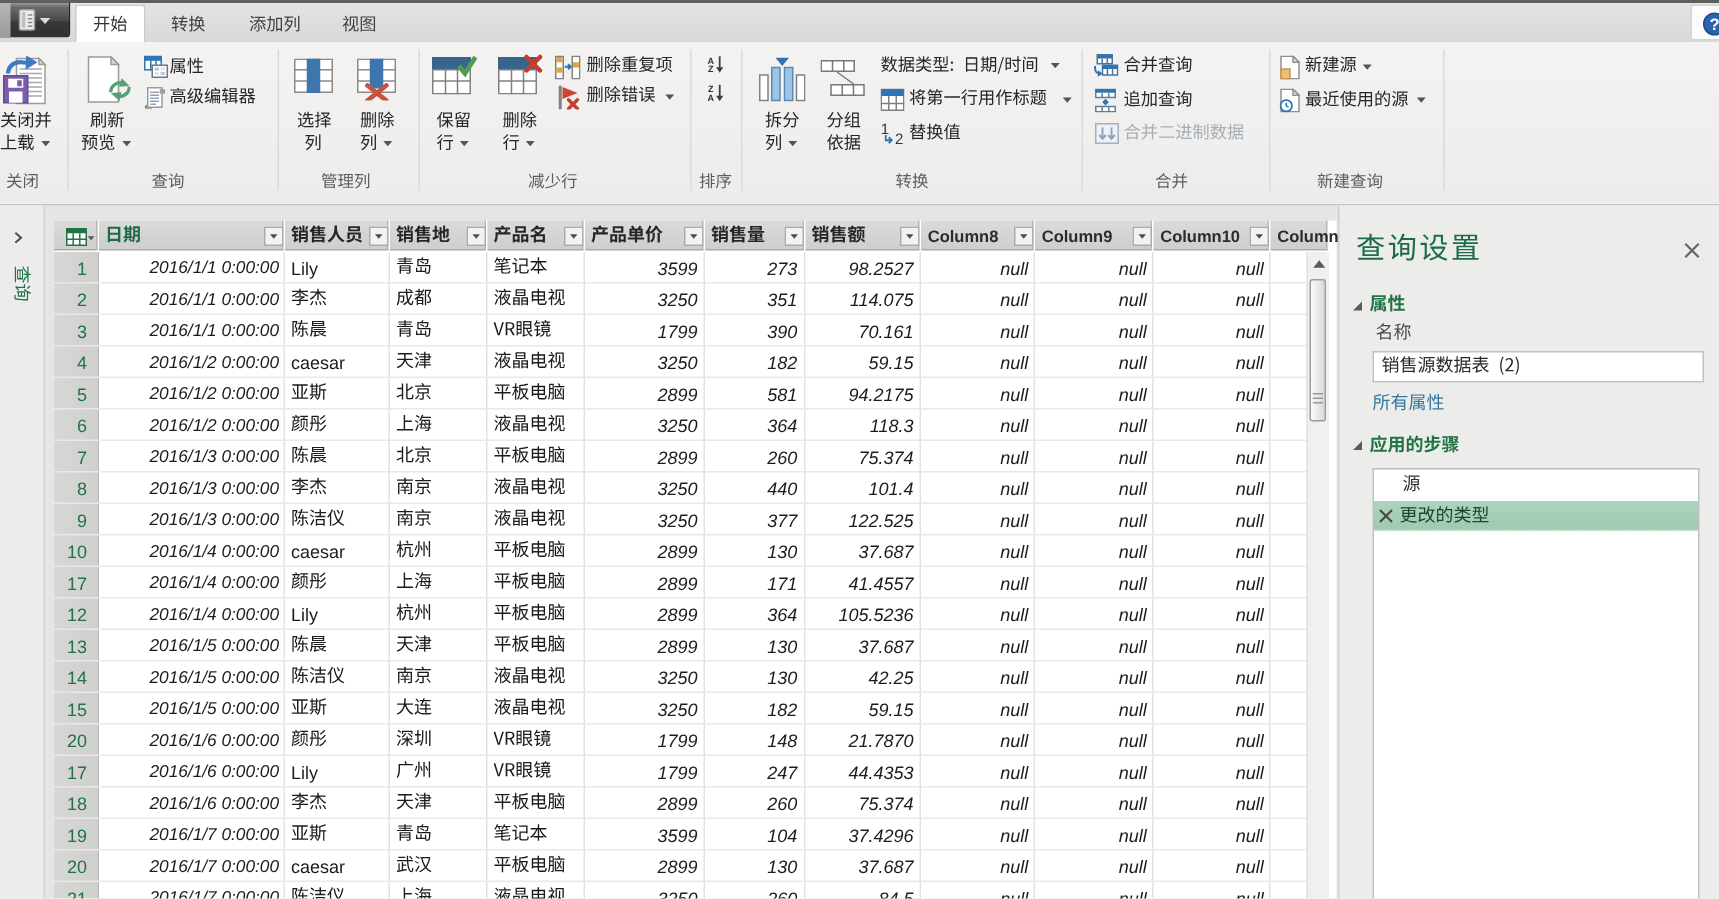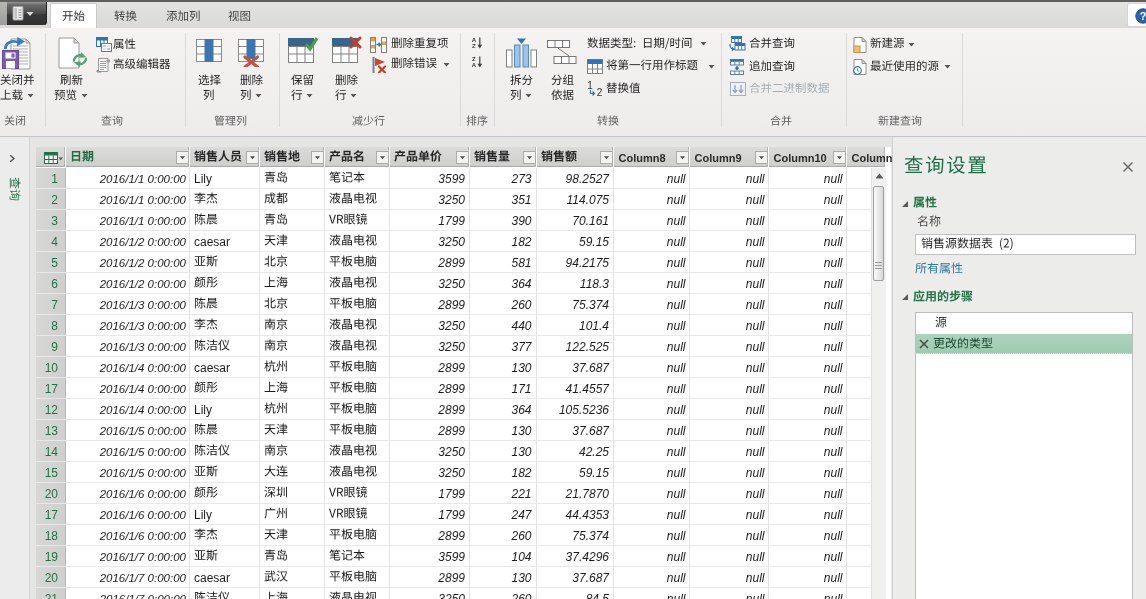--- a/index.html
+++ b/index.html
@@ -1550,21 +1550,21 @@
       <svg class="cj " style="" width="38.5" height="14.2" viewBox="0 0 38.5 14.2">
         <g fill="#1c1c1c" transform="translate(0,10.56) scale(0.012000,-0.012000)">
           <use href="#g107" x="0"></use>
           <use href="#g108" x="575"></use>
           <use href="#g109" x="1210"></use>
           <use href="#g110" x="2210"></use>
         </g>
       </svg>
     </div>
     <div class="ab lt " style="right:681.0px;transform:translateY(-50%);top:493.5px;font-size:12.0px;color:#1c1c1c;font-style:italic">1799</div>
-    <div class="ab lt " style="right:614.5px;transform:translateY(-50%);top:493.5px;font-size:12.0px;color:#1c1c1c;font-style:italic">221</div>
+    <div class="ab lt " style="right:614.5px;transform:translateY(-50%);top:493.5px;font-size:12.0px;color:#1c1c1c;font-style:italic">148</div>
     <div class="ab lt " style="right:537.0px;transform:translateY(-50%);top:493.5px;font-size:12.0px;color:#1c1c1c;font-style:italic">21.7870</div>
     <div class="ab lt " style="right:460.5px;transform:translateY(-50%);top:493.5px;font-size:12.0px;color:#1c1c1c;font-style:italic">null</div>
     <div class="ab lt " style="right:381.5px;transform:translateY(-50%);top:493.5px;font-size:12.0px;color:#1c1c1c;font-style:italic">null</div>
     <div class="ab lt " style="right:303.5px;transform:translateY(-50%);top:493.5px;font-size:12.0px;color:#1c1c1c;font-style:italic">null</div>
     <div class="rline" style="top:524px"></div>
     <div class="ab lt " style="right:1088.0px;transform:translateY(-50%);top:514.5px;font-size:12.0px;color:#217346;">17</div>
     <div class="ab lt " style="right:960.0px;transform:translateY(-50%);top:514.5px;font-size:11.5px;color:#1c1c1c;font-style:italic">2016/1/6 0:00:00</div>
     <div class="ab lt " style="left:194.0px;transform:translateY(-50%);top:514.5px;font-size:12.0px;color:#1c1c1c;">Lily</div>
     <div class="ab " style="left:264.0px;top:507.4px">
       <svg class="cj " style="" width="24.0" height="14.2" viewBox="0 0 24.0 14.2">

